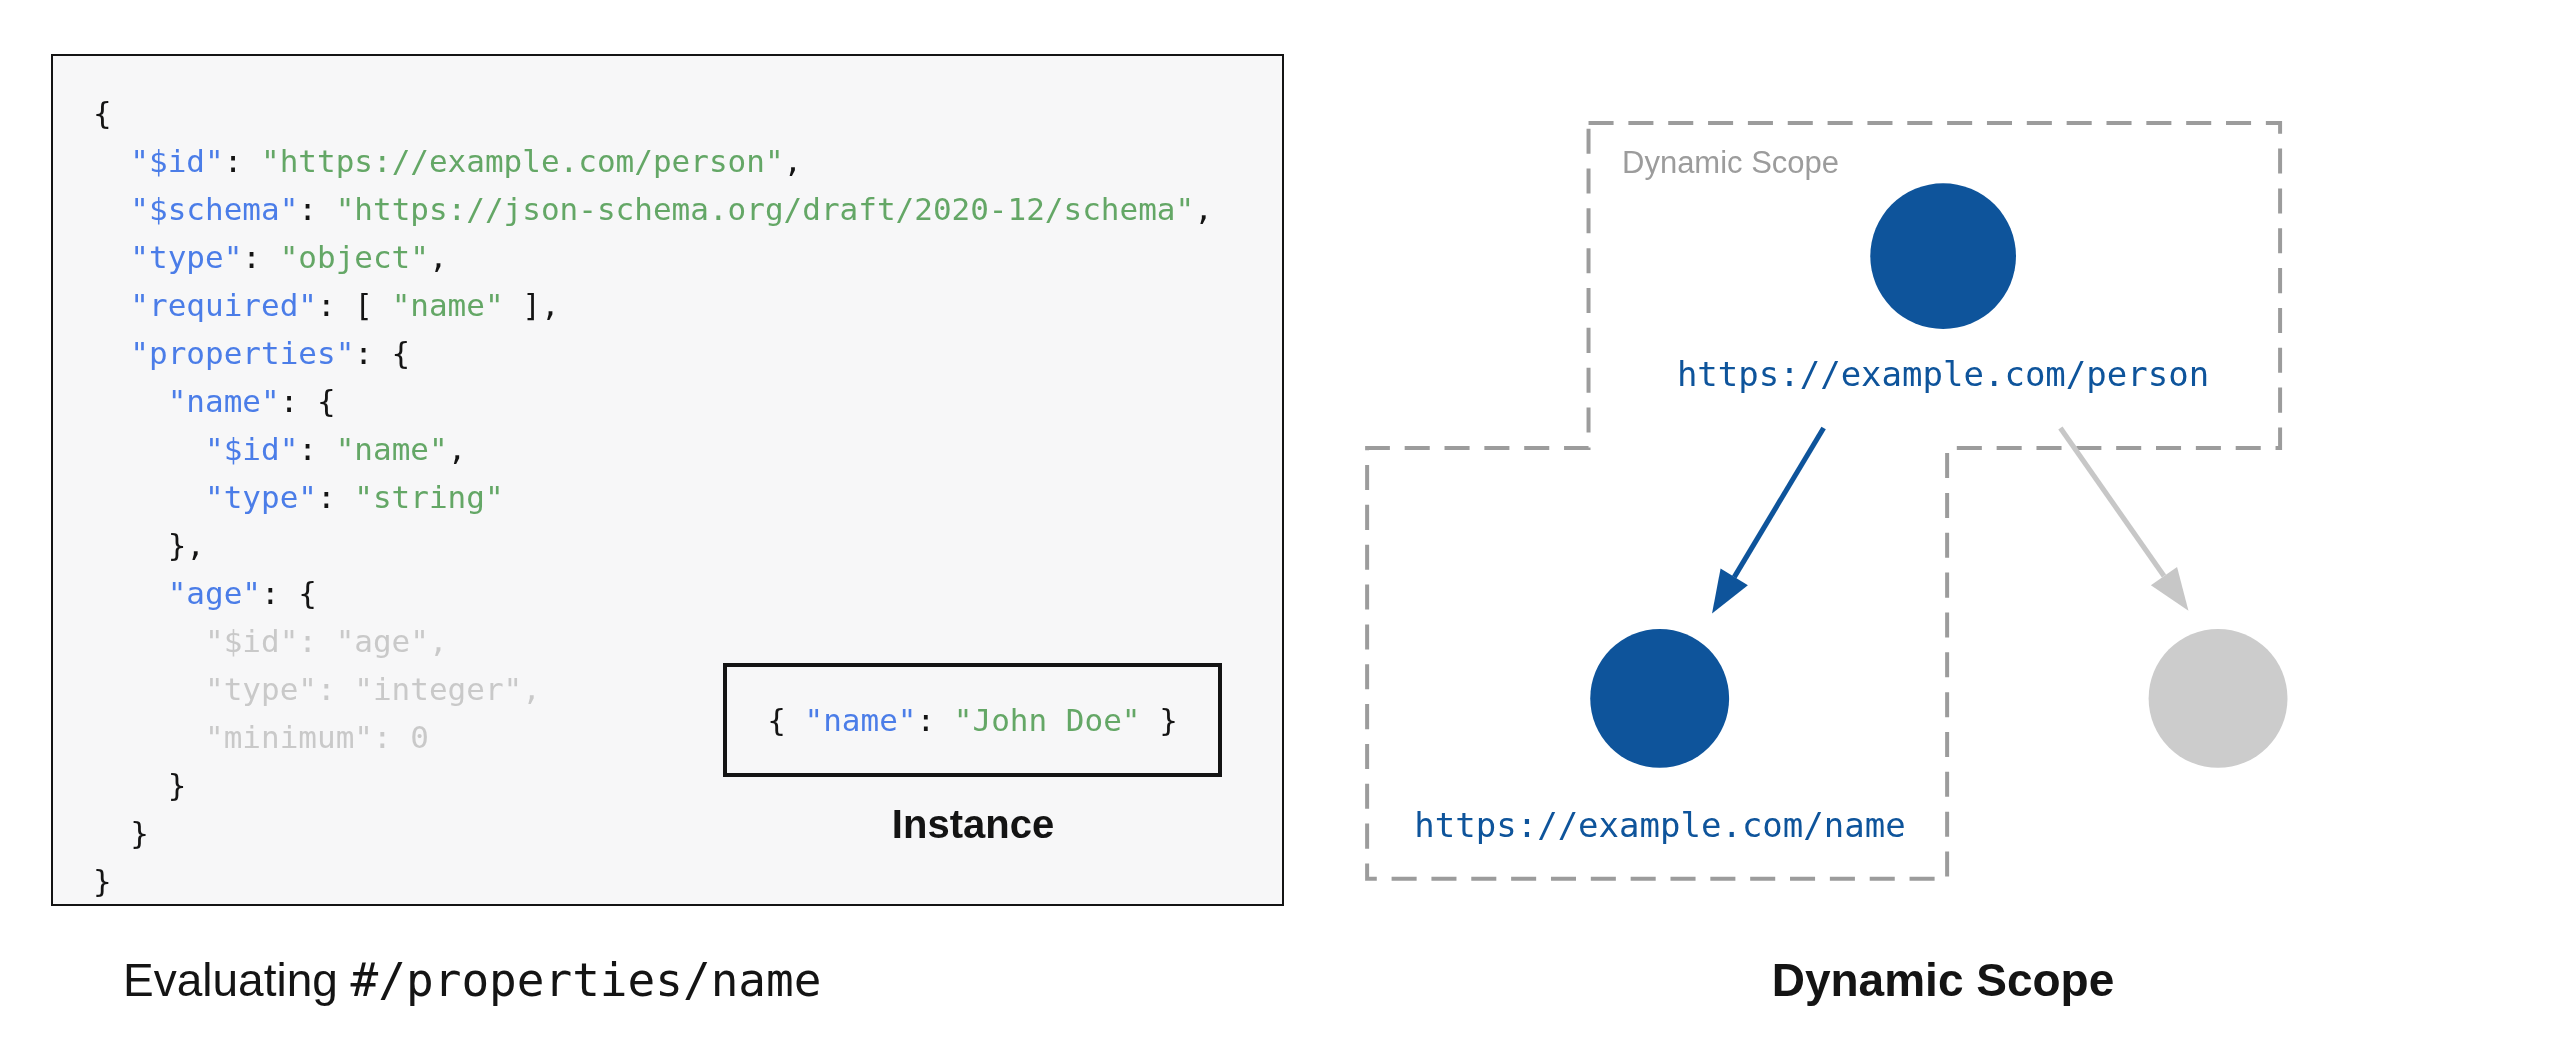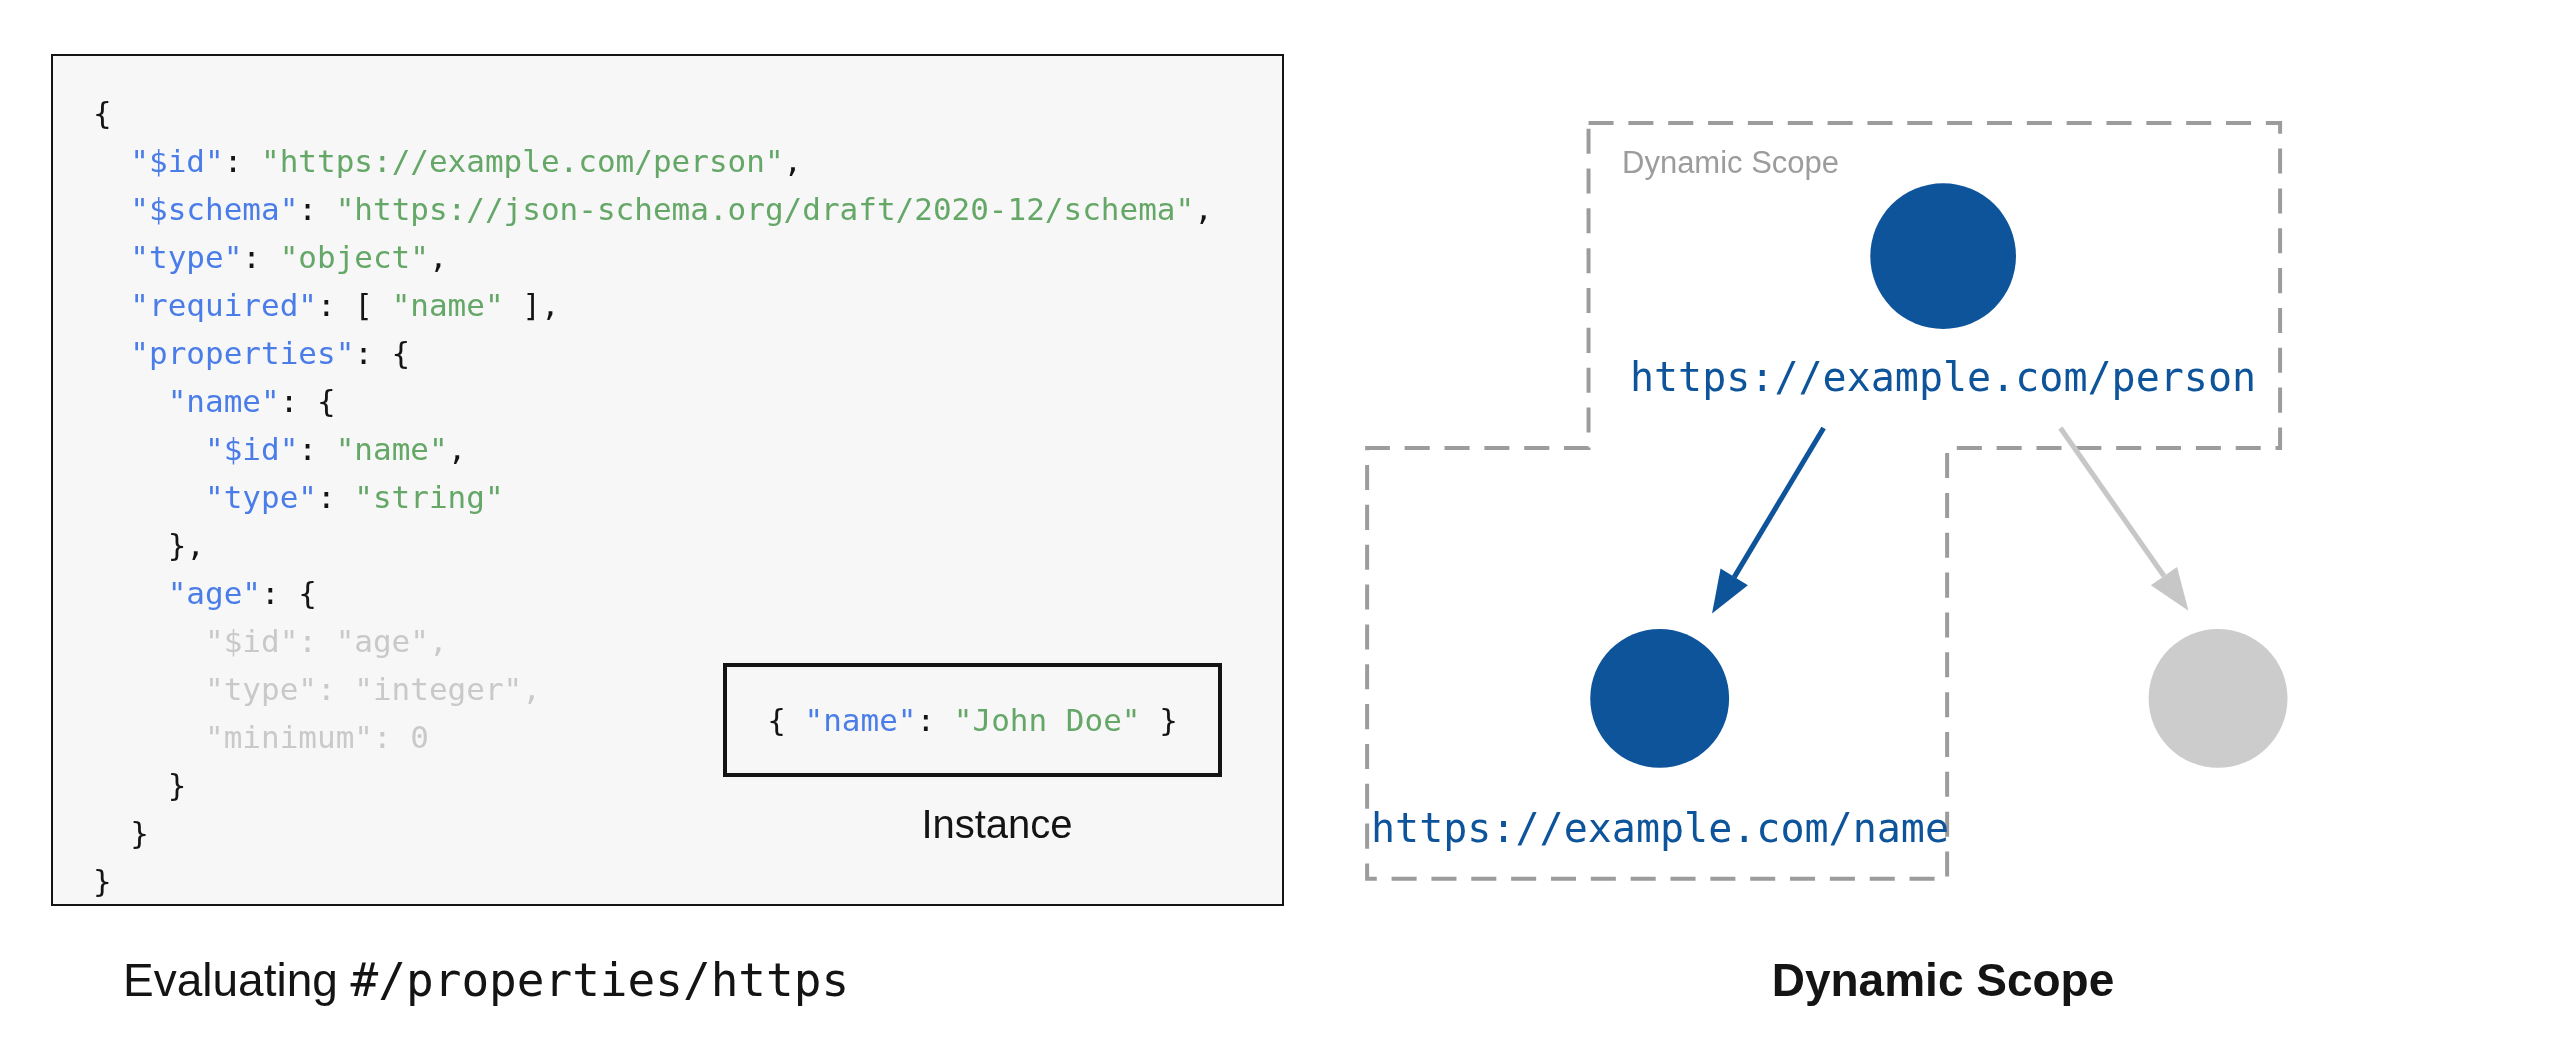--- a/index.html
+++ b/index.html
@@ -15,57 +15,57 @@
   .code .line{white-space:pre;}
   .tok-k{color:var(--code_key);}
   .tok-s{color:var(--code_string);}
   .tok-p{color:var(--ink);}
   .tok-m{color:var(--code_muted);}
 
   .instance-box{position:absolute;left:723px;top:663px;width:499px;height:114px;
                 box-sizing:border-box;border:4px solid var(--ink);
                 display:flex;align-items:center;justify-content:center;
                 font-family:"DejaVu Sans Mono",monospace;font-size:31px;white-space:pre;}
-  .instance-label{position:absolute;left:997px;top:802px;transform:translateX(-50%);
-                  font-weight:normal;font-size:40px;color:var(--ink);}
+  .instance-label{position:absolute;left:973px;top:802px;transform:translateX(-50%);
+                  font-weight:bold;font-size:40px;color:var(--ink);}
 
   .caption-left{position:absolute;left:123px;top:953px;white-space:pre;color:var(--ink);}
   .caption-left .cap-bold{font-weight:normal;font-size:46px;}
   .caption-left .cap-mono{font-family:"DejaVu Sans Mono",monospace;font-size:46px;}
 
   
   .diagram{position:absolute;left:0;top:0;width:2576px;height:1053px;}
   .scope-outline{fill:none;stroke:var(--scope_gray);stroke-width:7;stroke-dasharray:44 26;}
   .node-active{fill:var(--node_active);}
   .node-inactive{fill:var(--node_inactive);}
   .arrow-line-active{stroke:var(--node_active);stroke-width:9;}
   .arrow-line-inactive{stroke:var(--arrow_gray);stroke-width:9;}
   .arrow-head-active{fill:var(--node_active);}
   .arrow-head-inactive{fill:var(--arrow_gray);}
 
   .scope-label{position:absolute;left:1622px;top:145px;font-size:31px;color:var(--scope_gray);}
   .url{position:absolute;transform:translateX(-50%);white-space:pre;
-       font-family:"DejaVu Sans Mono",monospace;font-size:40px;}
+       font-family:"DejaVu Sans Mono",monospace;font-size:34px;}
   .url-person{left:1943px;top:354px;color:var(--url_active);}
   .url-name{left:1660px;top:805px;color:var(--url_active);}
   .url-age{left:2221px;top:805px;color:var(--url_inactive);}
   .caption-right{position:absolute;left:1943px;top:953px;transform:translateX(-50%);
                  font-weight:bold;font-size:46px;color:var(--ink);white-space:pre;}
 </style>
 </head>
 <body>
 
 <div class="stage">
 
   <div class="code-box">
     <pre class="code" id="code"><div class="line"><span class="tok-p">{</span></div><div class="line"><span class="tok-p">  </span><span class="tok-k">"$id"</span><span class="tok-p">: </span><span class="tok-s">"https://example.com/person"</span><span class="tok-p">,</span></div><div class="line"><span class="tok-p">  </span><span class="tok-k">"$schema"</span><span class="tok-p">: </span><span class="tok-s">"https://json-schema.org/draft/2020-12/schema"</span><span class="tok-p">,</span></div><div class="line"><span class="tok-p">  </span><span class="tok-k">"type"</span><span class="tok-p">: </span><span class="tok-s">"object"</span><span class="tok-p">,</span></div><div class="line"><span class="tok-p">  </span><span class="tok-k">"required"</span><span class="tok-p">: [ </span><span class="tok-s">"name"</span><span class="tok-p"> ],</span></div><div class="line"><span class="tok-p">  </span><span class="tok-k">"properties"</span><span class="tok-p">: {</span></div><div class="line"><span class="tok-p">    </span><span class="tok-k">"name"</span><span class="tok-p">: {</span></div><div class="line"><span class="tok-p">      </span><span class="tok-k">"$id"</span><span class="tok-p">: </span><span class="tok-s">"name"</span><span class="tok-p">,</span></div><div class="line"><span class="tok-p">      </span><span class="tok-k">"type"</span><span class="tok-p">: </span><span class="tok-s">"string"</span></div><div class="line"><span class="tok-p">    },</span></div><div class="line"><span class="tok-p">    </span><span class="tok-k">"age"</span><span class="tok-p">: {</span></div><div class="line"><span class="tok-m">      "$id": "age",</span></div><div class="line"><span class="tok-m">      "type": "integer",</span></div><div class="line"><span class="tok-m">      "minimum": 0</span></div><div class="line"><span class="tok-p">    }</span></div><div class="line"><span class="tok-p">  }</span></div><div class="line"><span class="tok-p">}</span></div></pre>
   </div>
   <div class="instance-box" id="instance-code"><span class="tok-p">{ </span><span class="tok-k">"name"</span><span class="tok-p">: </span><span class="tok-s">"John Doe"</span><span class="tok-p"> }</span></div>
   <div class="instance-label">Instance</div>
-  <div class="caption-left"><span class="cap-bold">Evaluating </span><span class="cap-mono">#/properties/https</span></div>
+  <div class="caption-left"><span class="cap-bold">Evaluating </span><span class="cap-mono">#/properties/name</span></div>
 
   <svg class="diagram" viewBox="0 0 4524 1850">
     <path class="scope-outline" d="M2790 216 H4005 V787 H3420 V1544 H2401 V787 H2790 Z"></path>
     <line class="arrow-line-active" x1="3203" y1="752" x2="3046" y2="1014"></line>
     <polygon class="arrow-head-active" points="3007,1078 3022,999 3070,1028"></polygon>
     <line class="arrow-line-inactive" x1="3619" y1="752" x2="3801" y2="1012"></line>
     <polygon class="arrow-head-inactive" points="3844,1073 3778,1028 3824,996"></polygon>
     <circle class="node-active" cx="3413" cy="450" r="128"></circle>
     <circle class="node-active" cx="2915" cy="1227" r="122"></circle>
     <circle class="node-inactive" cx="3896" cy="1227" r="122"></circle>

